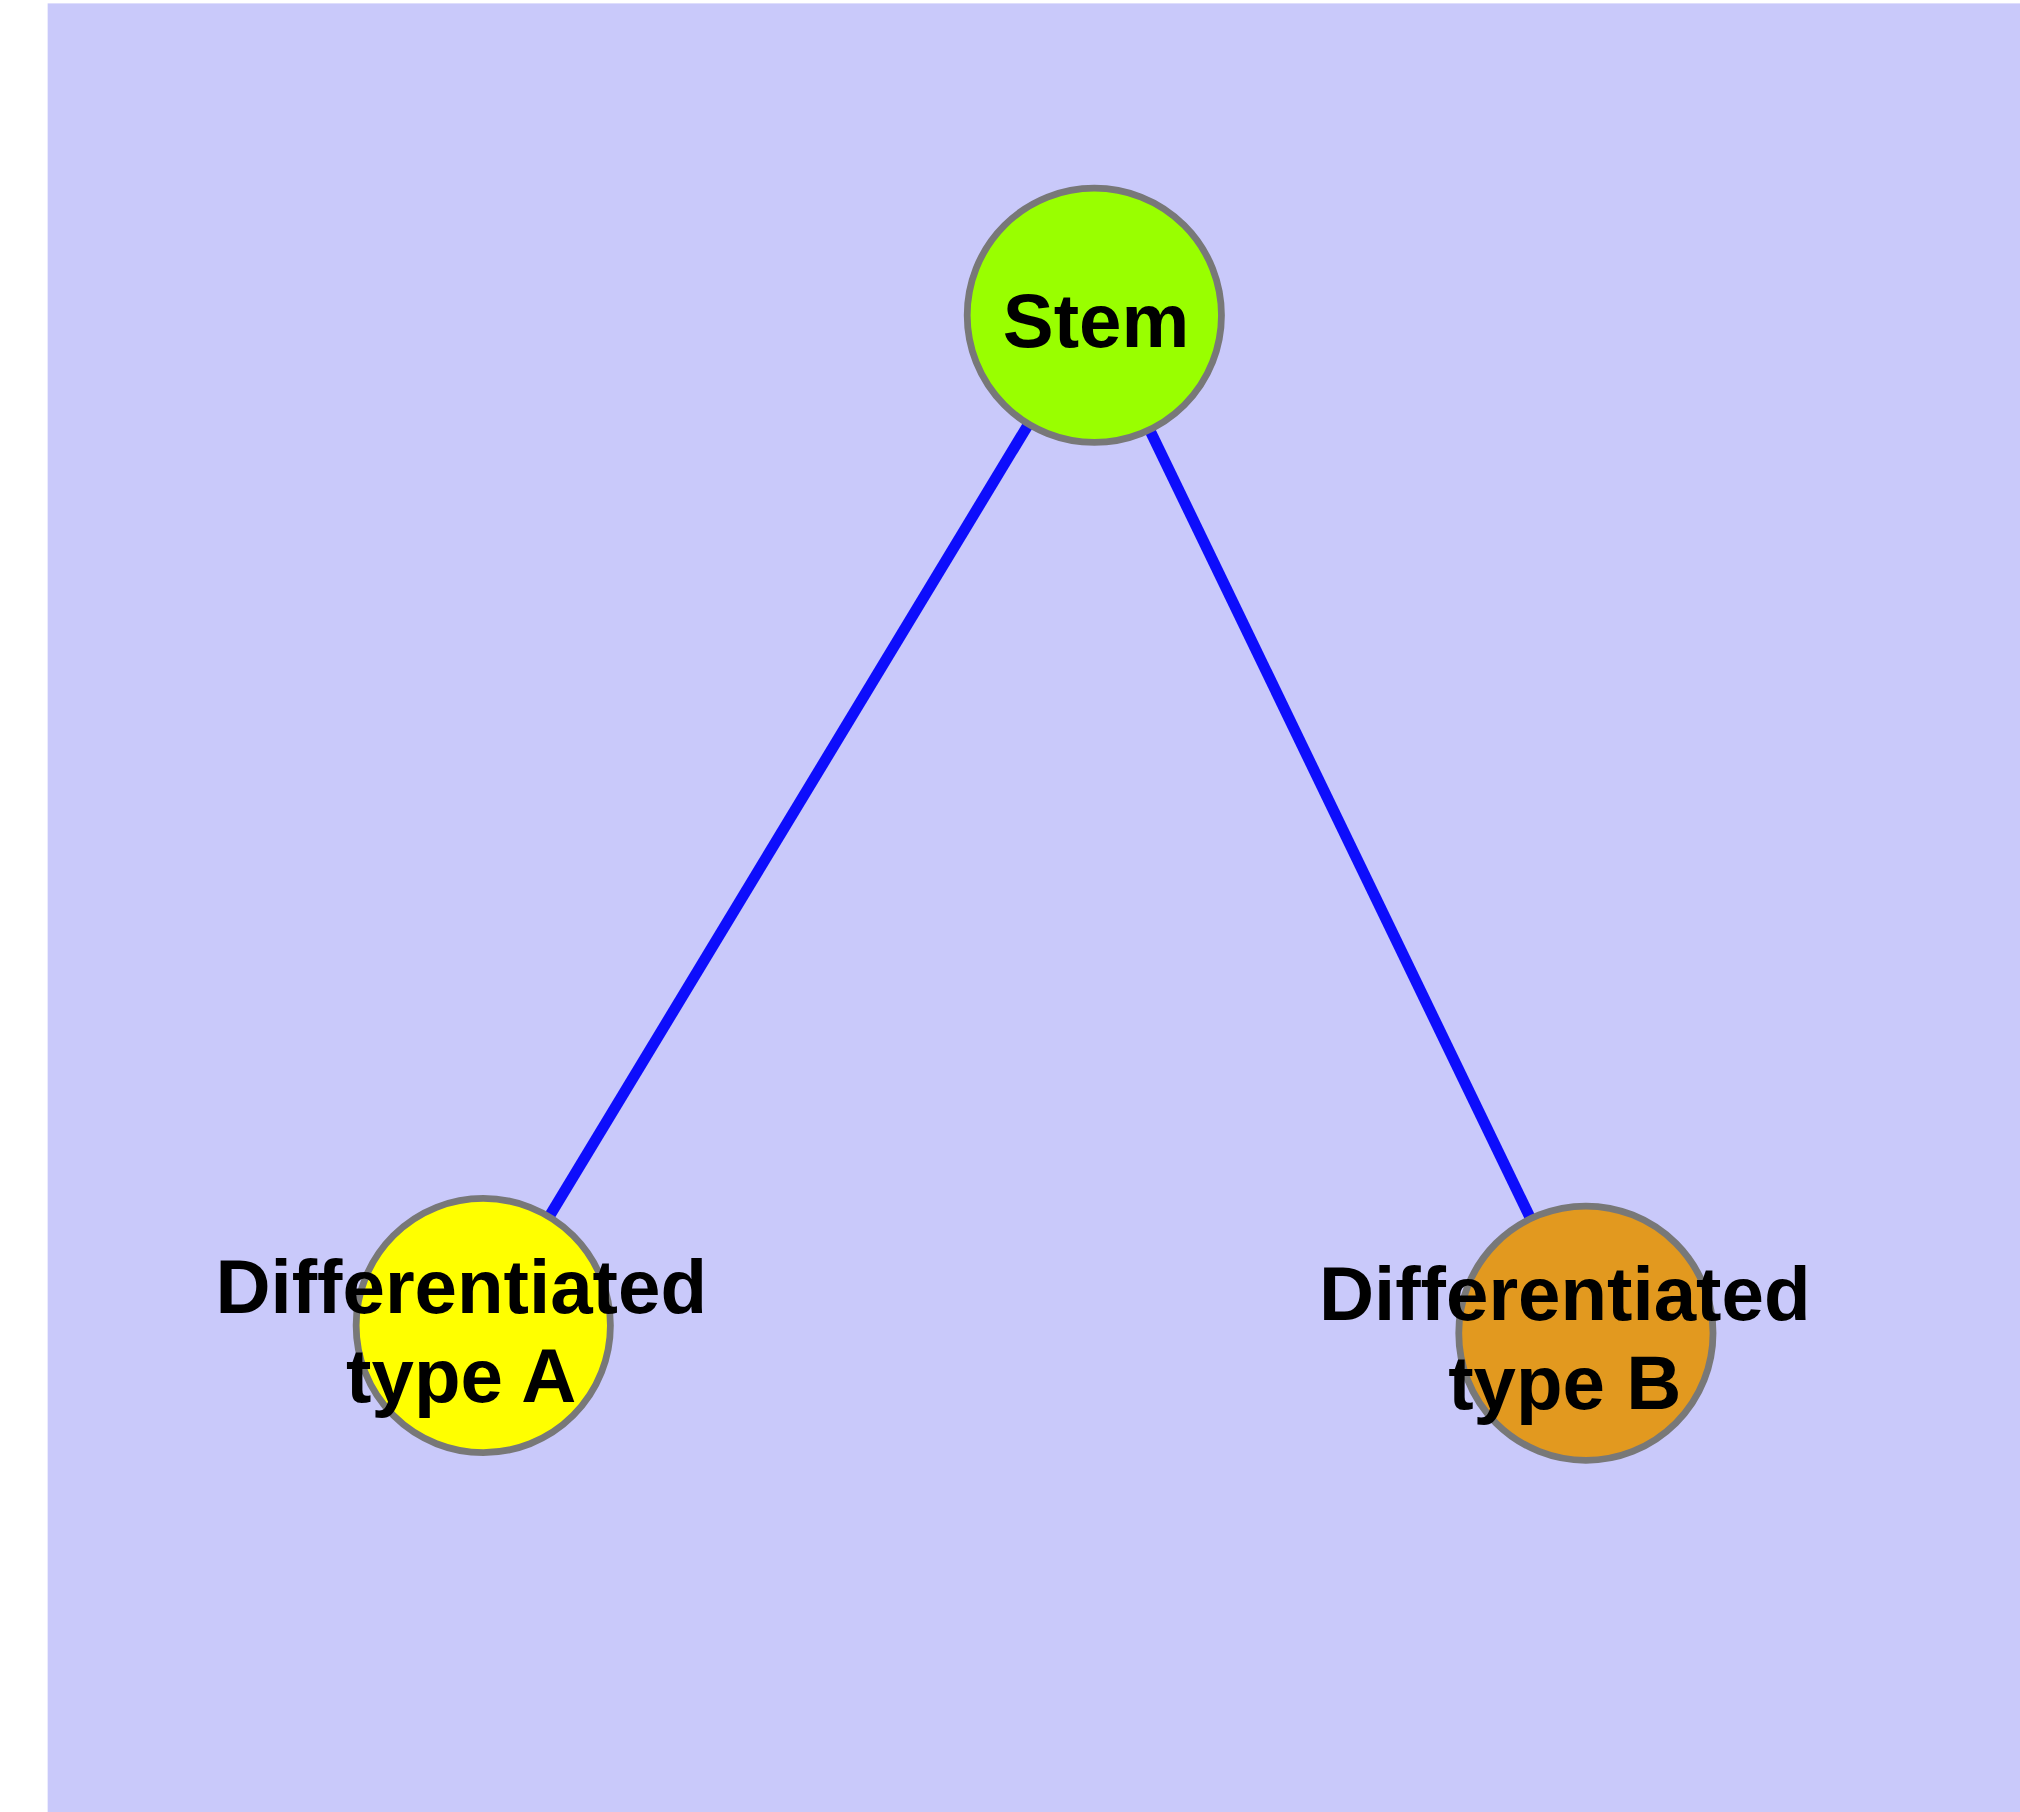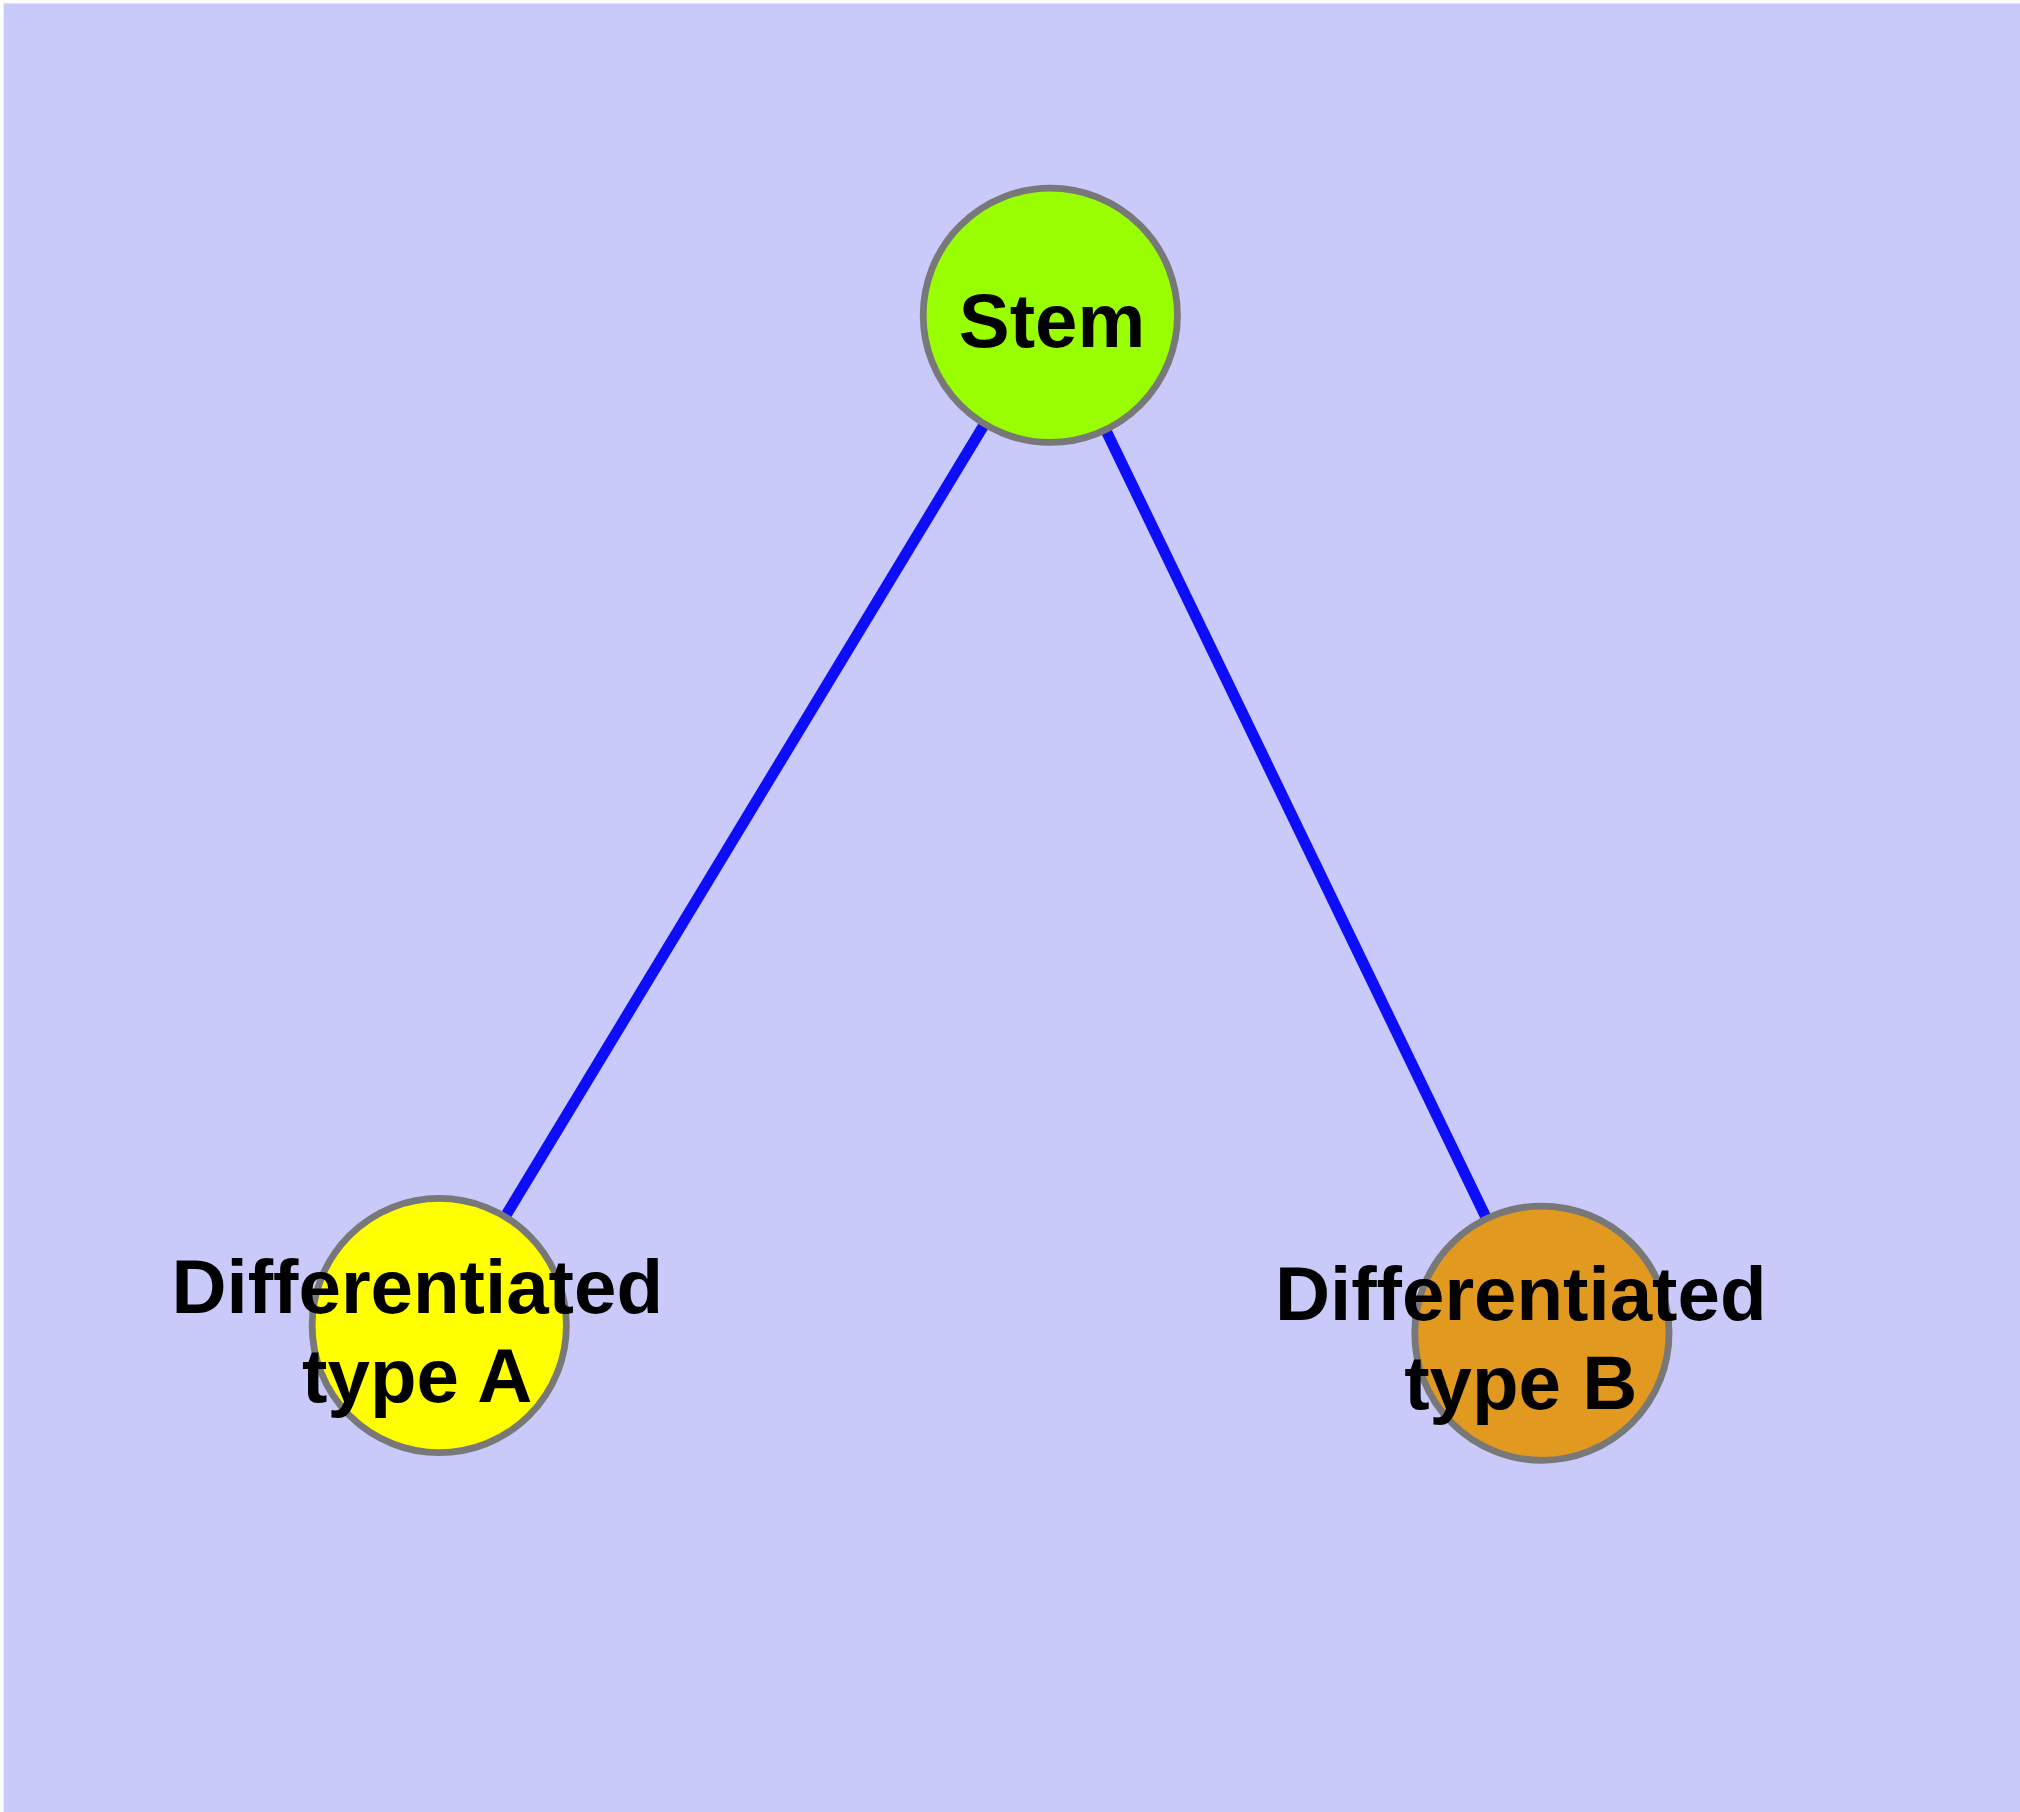--- a/index.html
+++ b/index.html
@@ -8,20 +8,21 @@
     background: #ffffff;
     width: 2021px;
     height: 1812px;
     overflow: hidden;
     font-family: "Liberation Sans", "DejaVu Sans", sans-serif;
   }
   .canvas-wrap {
     position: relative;
     width: 1751px;
     height: 1812px;
+    padding-left: 44px;
   }
   svg.graph {
     display: block;
     width: 2021px;
     height: 1812px;
   }
   svg.graph text {
     font-family: "Liberation Sans", "DejaVu Sans", sans-serif;
     font-weight: bold;
     text-anchor: middle;

